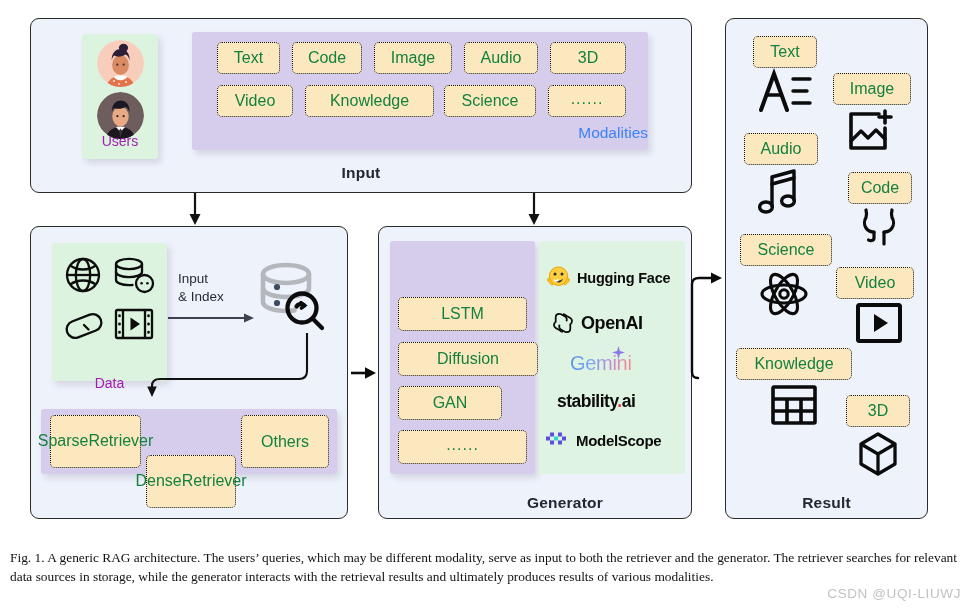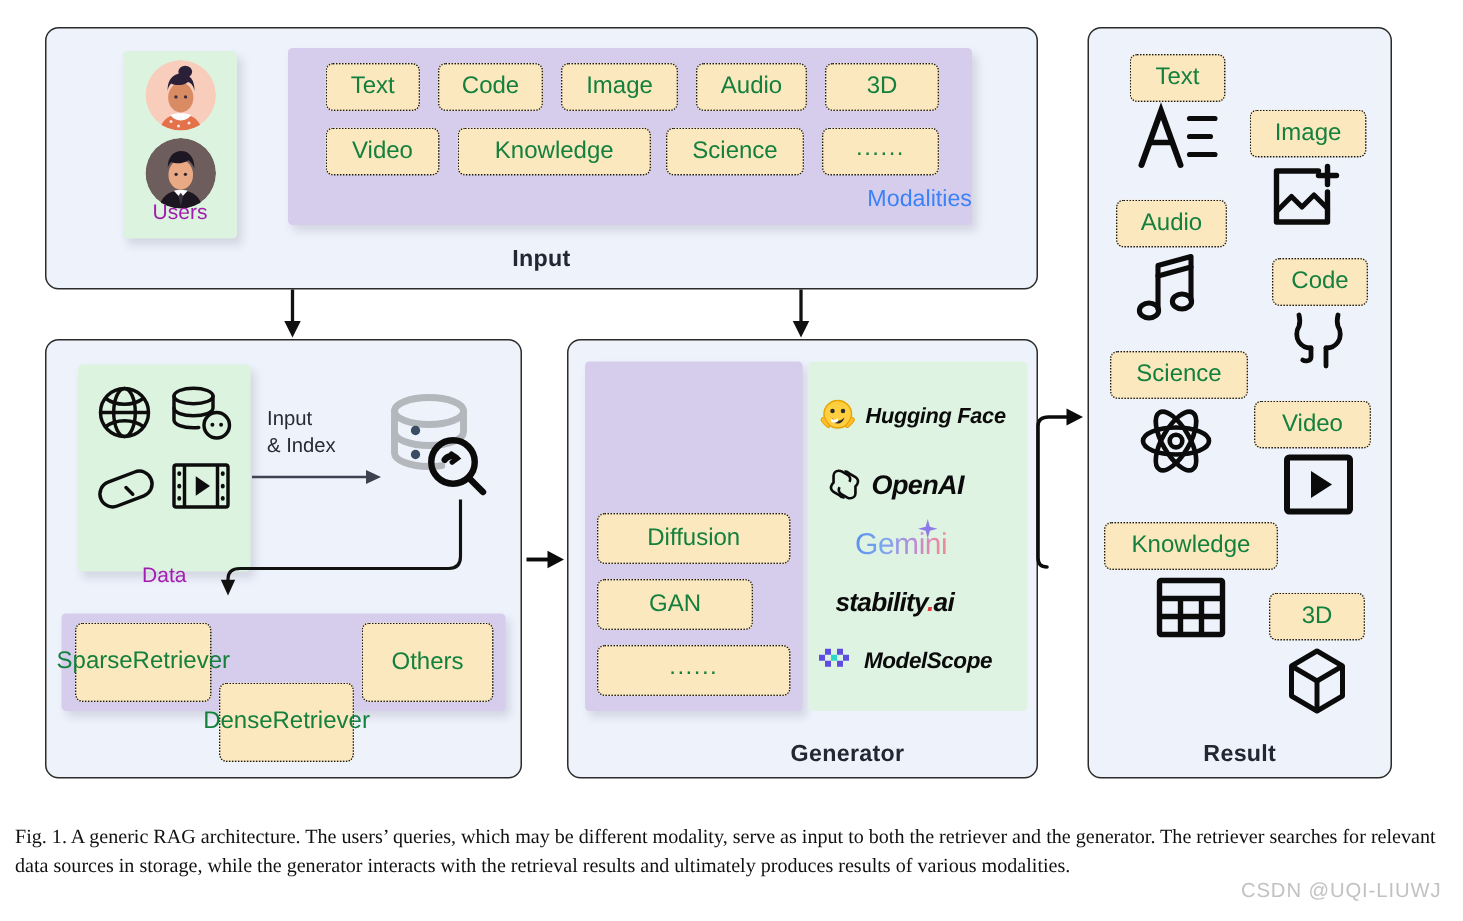--- a/index.html
+++ b/index.html
@@ -46,21 +46,21 @@
 
   
   .avatar{position:absolute;border-radius:50%;overflow:hidden;}
 
   
   svg{display:block;overflow:visible;}
   .ico{position:absolute;}
 
   
   .brand{position:absolute;display:flex;align-items:center;gap:6px;}
-  .brand-txt{font-size:14.5px;font-weight:bold;color:#0b0b0b;letter-spacing:-.2px;white-space:nowrap;font-style:italic;}
+  .brand-txt{font-size:14.5px;font-weight:bold;color:#0b0b0b;letter-spacing:-.2px;white-space:nowrap;}
   .brand-txt.openai{font-size:18px;font-weight:600;letter-spacing:-.4px;}
   .brand-txt.stability{font-size:17.5px;font-weight:bold;letter-spacing:-.5px;}
   .brand-txt.modelscope{font-size:15px;font-weight:bold;letter-spacing:-.3px;}
   .gem{font-size:20px;font-weight:500;letter-spacing:-.3px;
        background:linear-gradient(100deg,#5b8def 0%,#7aa7f0 32%,#b98bd6 62%,#e98ba6 85%,#f08a93 100%);
        -webkit-background-clip:text;background-clip:text;color:transparent;}
 
   
   .caption{
     position:absolute;left:10px;top:548px;width:955px;
@@ -237,21 +237,22 @@
   <svg class="abs" style="left:351px;top:364px;" width="28" height="18">
     <line x1="0" y1="9" x2="16" y2="9" stroke="#0b0b0b" stroke-width="2.6"></line>
     <polygon points="25,9 14,3.2 14,14.8" fill="#0b0b0b"></polygon>
   </svg>
 
   <div class="panel" style="left:378px;top:226px;width:314px;height:293px;"></div>
   <div class="panel-title" style="left:378px;top:494px;width:314px;padding-left:30px;">Generator</div>
 
   <div class="group-purple" style="left:390px;top:241px;width:145px;height:233px;"></div>
 
-  <div class="tag" style="left:398px;top:342px;width:129px;height:34px;">Diffusion</div>
+  <div class="tag" style="left:398px;top:297px;width:129px;height:34px;">LSTM</div>
+  <div class="tag" style="left:398px;top:342px;width:140px;height:34px;">Diffusion</div>
   <div class="tag" style="left:398px;top:386px;width:104px;height:34px;">GAN</div>
   <div class="tag dots" style="left:398px;top:430px;width:129px;height:34px;">......</div>
 
   <div class="group-green-flat" style="left:539px;top:241px;width:146px;height:233px;"></div>
 
   <div class="brand" style="left:546px;top:265px;">
     <span class="ico" style="position:relative;">
       <svg width="25" height="25" viewBox="0 0 25 25">
         <circle cx="12.5" cy="11.2" r="9.2" fill="#ffcf3f" stroke="#e8a400" stroke-width="1"></circle>
         <circle cx="9" cy="9" r="1.5" fill="#2b2b2b"></circle>

